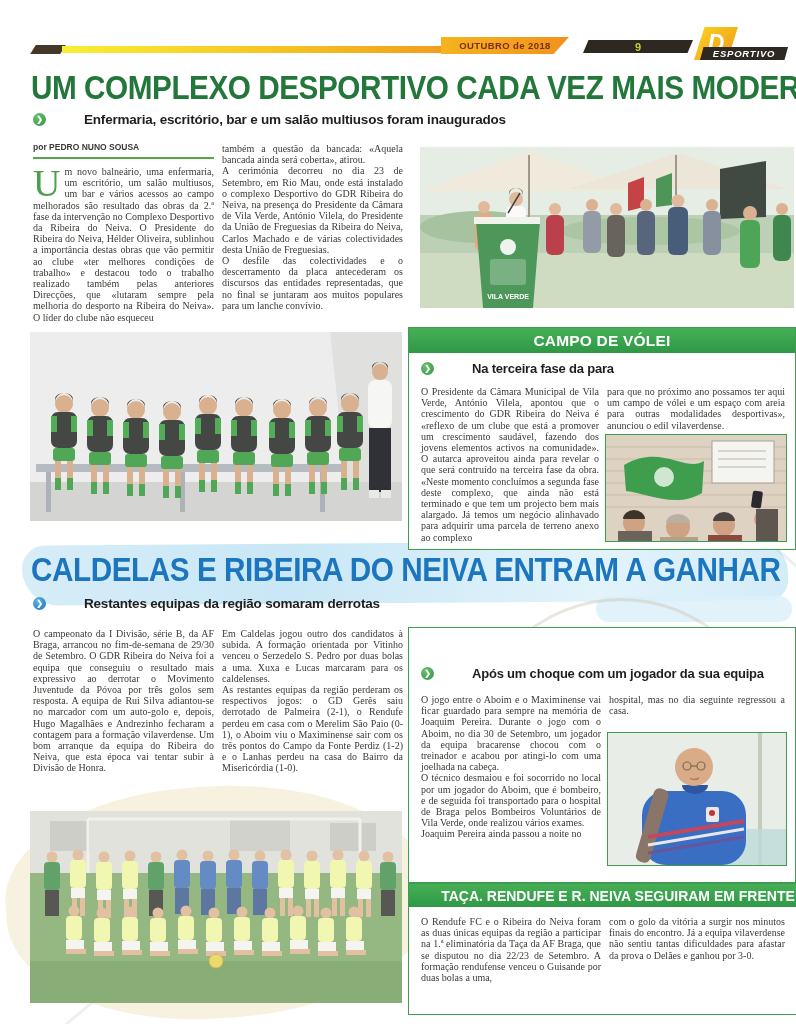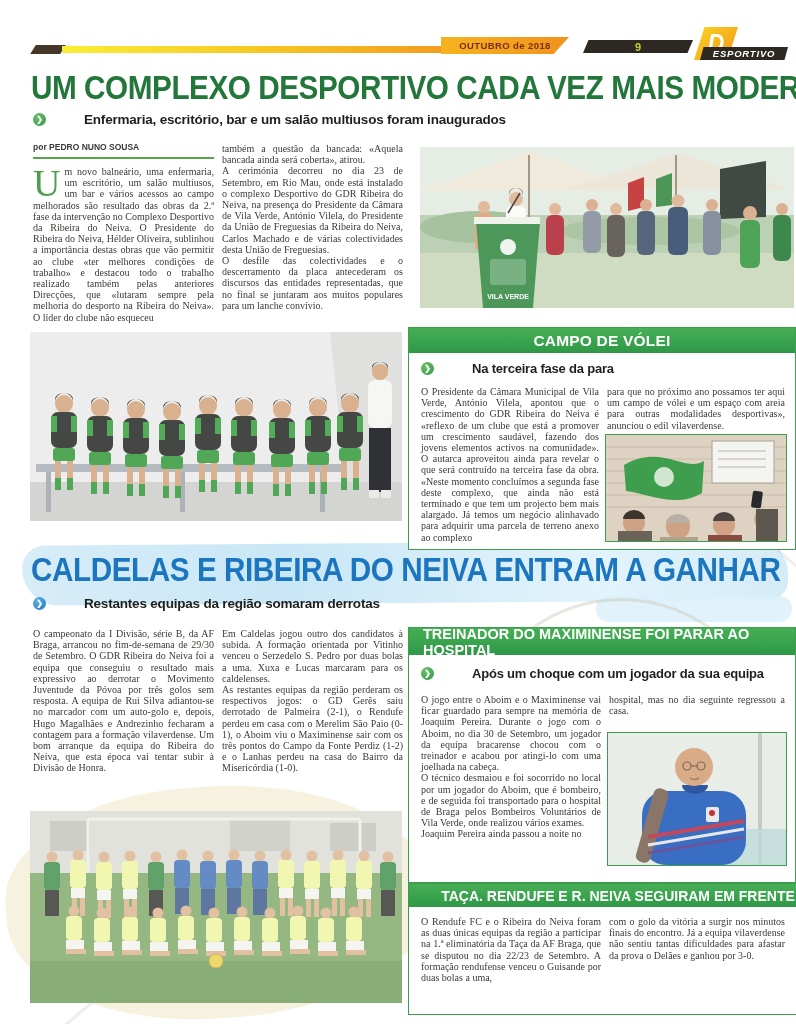--- a/index.html
+++ b/index.html
@@ -558,21 +558,20 @@
             <rect x="-8" y="29" width="18" height="9" fill="#f2f2ee"></rect>
             <rect x="-8" y="38" width="20" height="5" fill="#dcb28e"></rect>
           </g>
       </g>
       <circle cx="186" cy="150" r="7" fill="#e8d44a" stroke="#caa53c"></circle>
       <rect width="372" height="192" fill="#ffffff" opacity=".18"></rect>
     </svg>
   </div>
 
   <div class="abs gbox trein">
-    <div class="gbox-head">TREINADOR DO MAXIMINENSE FOI PARAR AO HOSPITAL</div>
     <div class="boxsub" style="top:38px;">
       <div class="bullet green">
           <span>❯</span>
         </div>
       <div class="sublabel">Após um choque com um jogador da sua equipa</div>
     </div>
     <div class="bcol body-text" style="left:12px;top:66px;width:180px;font-family:Liberation Serif, serif;">O jogo entre o Aboim e o Maximinense vai ficar guardado para sempre na memória de Joaquim Pereira. Durante o jogo com o Aboim, no dia 30 de Setembro, um jogador da equipa bracarense chocou com o treinador e acabou por atingi-lo com uma joelhada na cabeça.
 O técnico desmaiou e foi socorrido no local por um jogador do Aboim, que é bombeiro, e de seguida foi transportado para o hospital de Braga pelos Bombeiros Voluntários de Vila Verde, onde realizou vários exames.
 Joaquim Pereira ainda passou a noite no</div>
     <div class="bcol body-text" style="left:200px;top:66px;width:176px;">hospital, mas no dia seguinte regressou a casa.</div>

